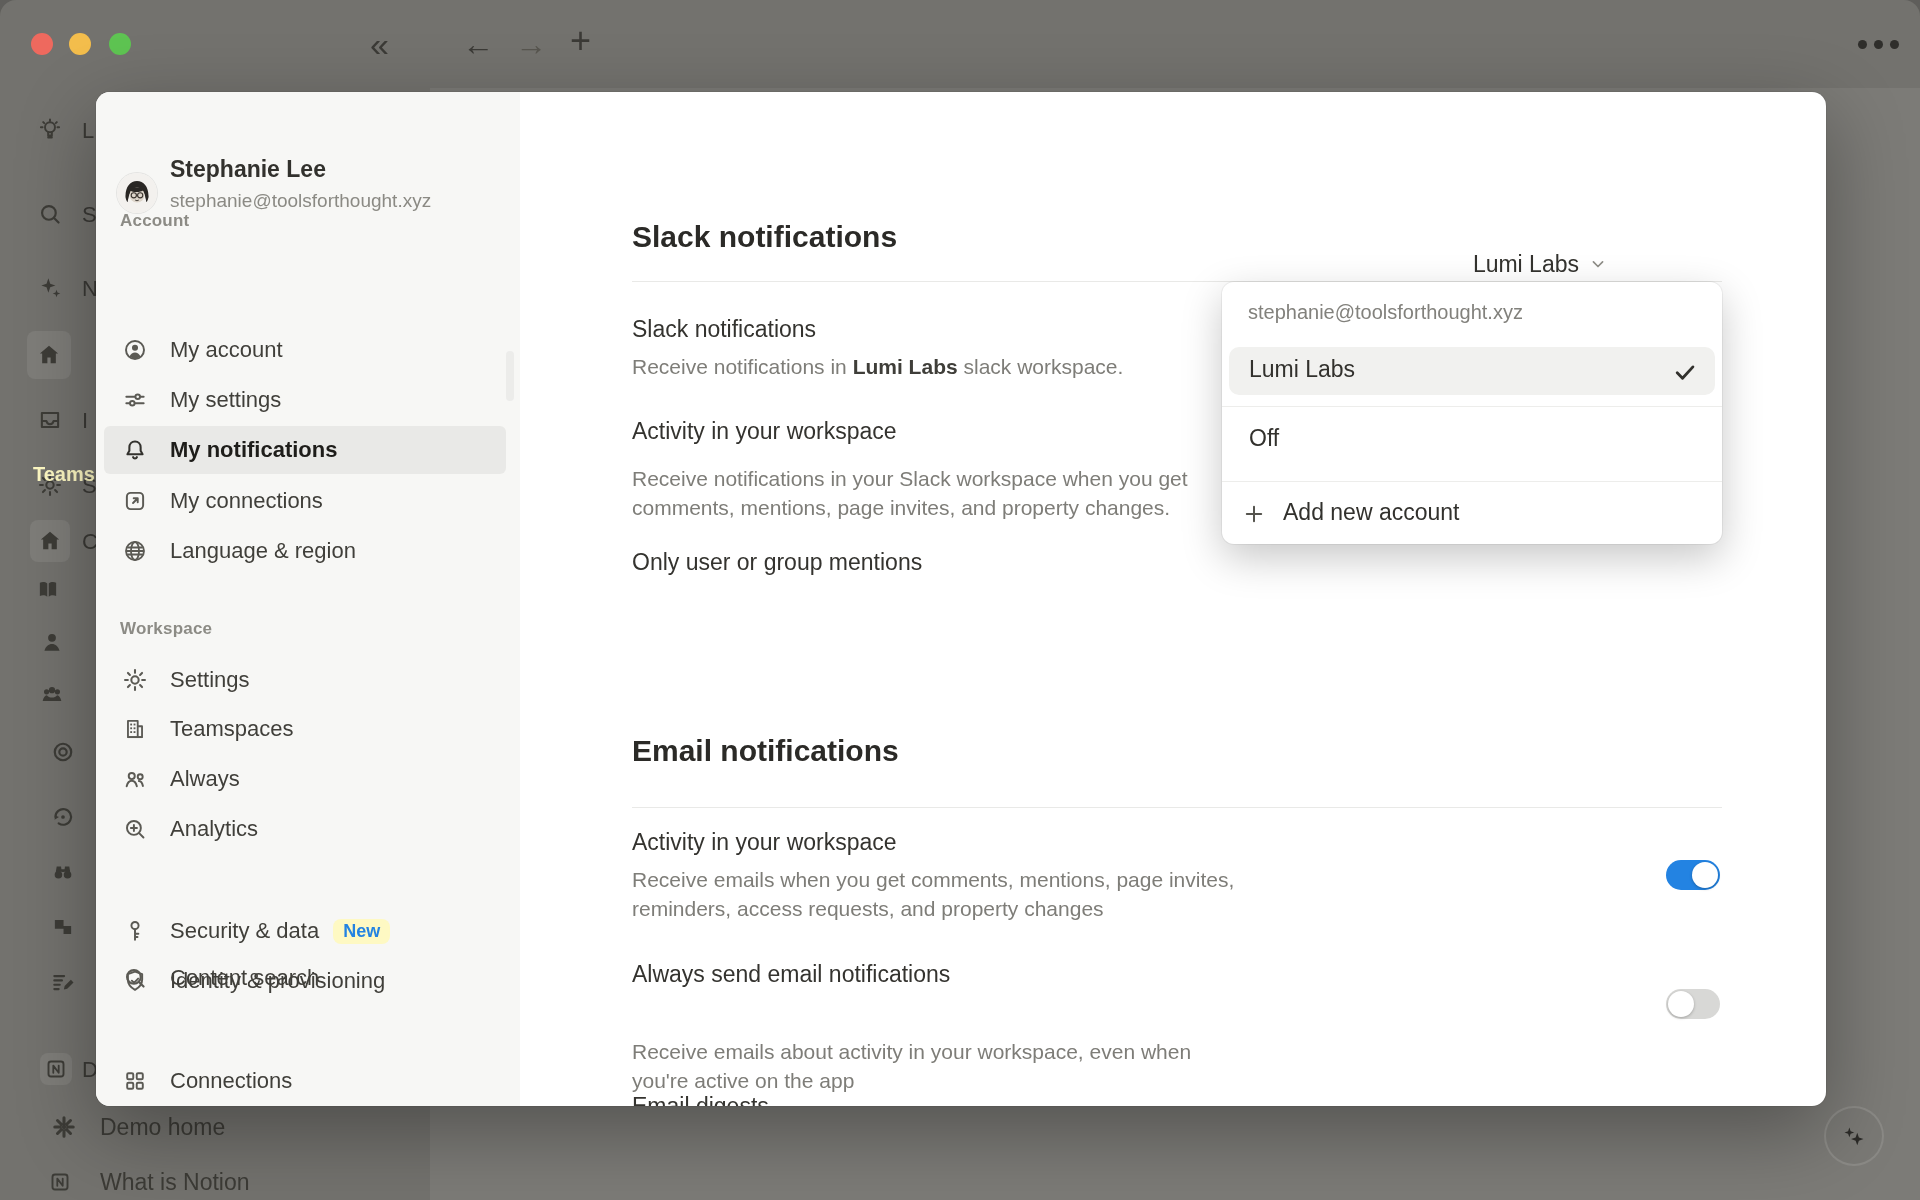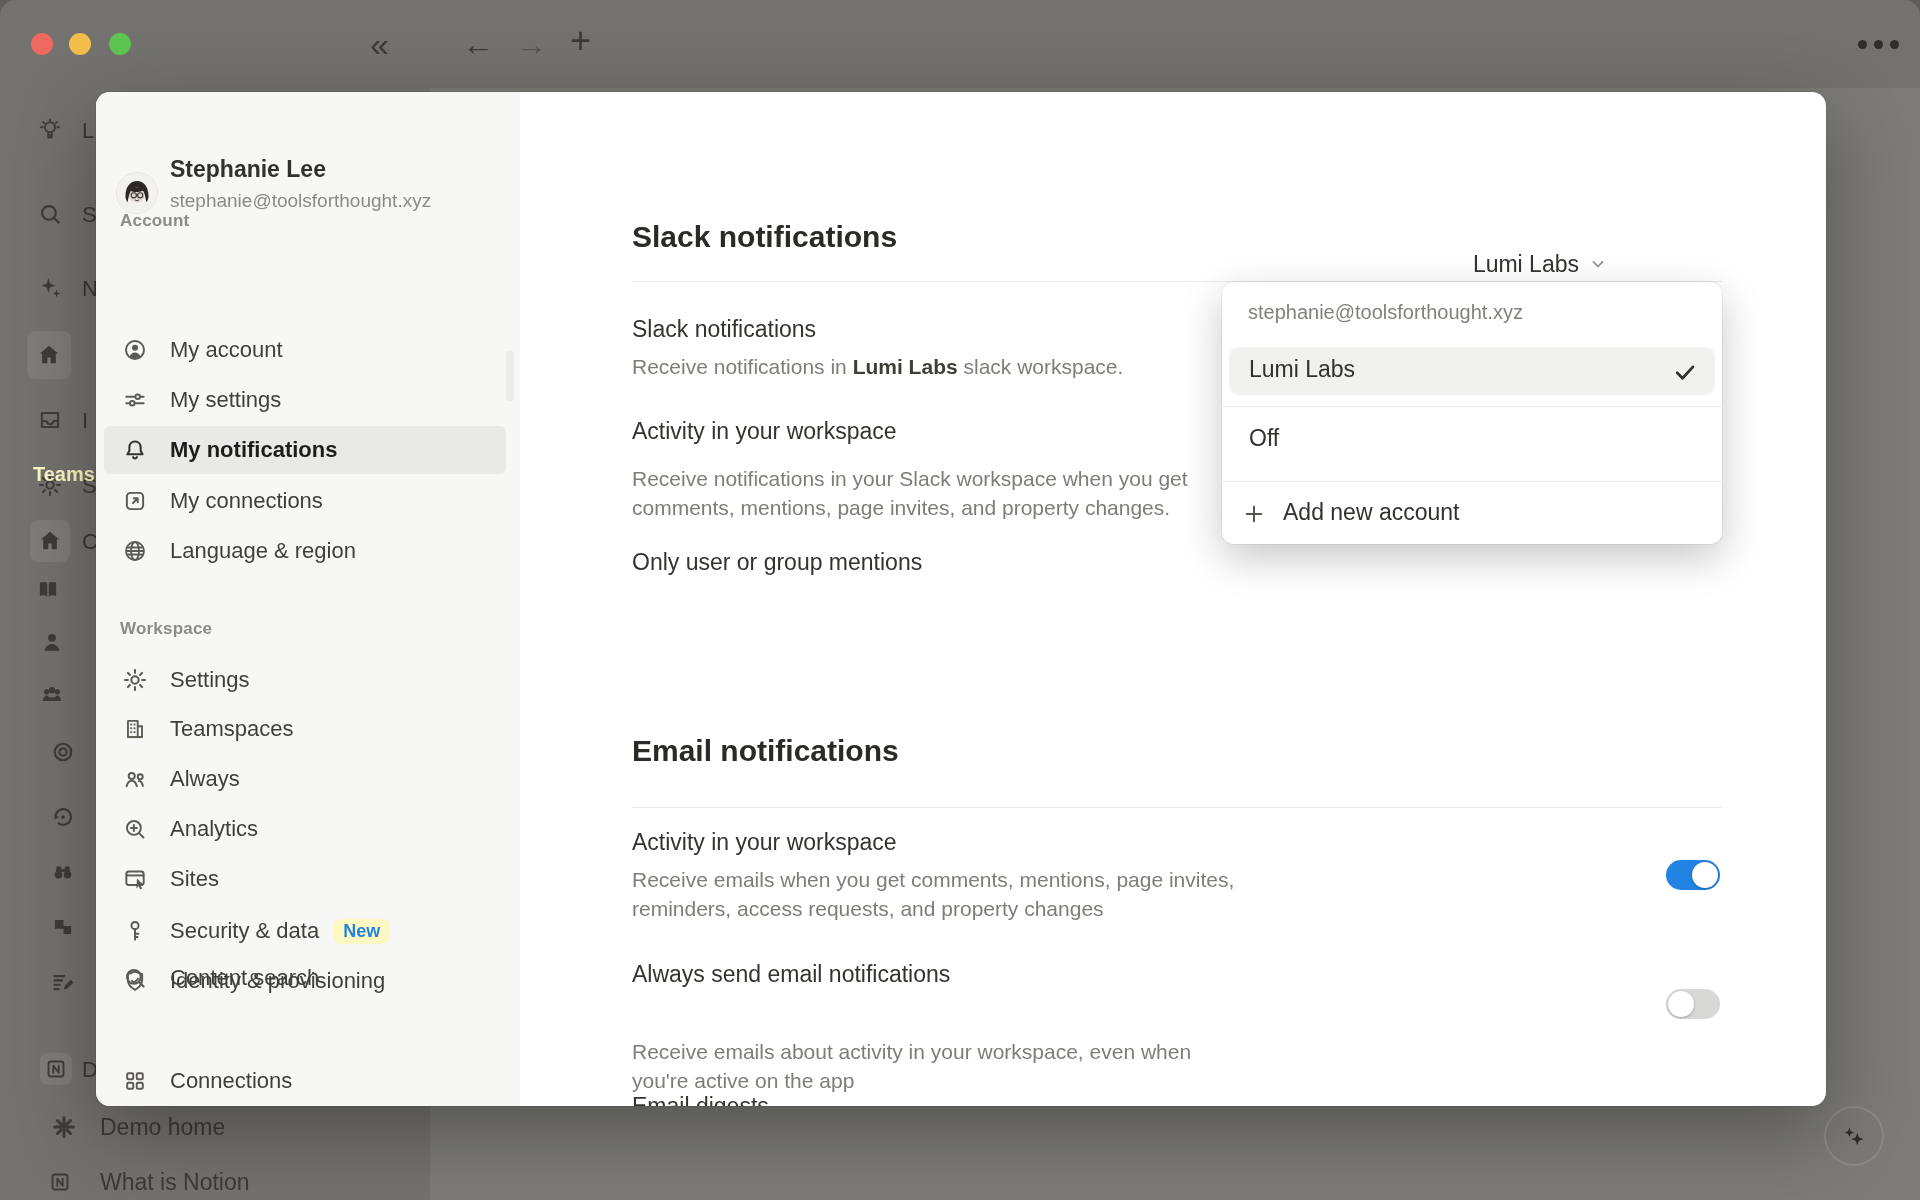--- a/index.html
+++ b/index.html
@@ -478,28 +478,20 @@
         <span class="lbl">Always</span>
       </div>
       <div class="sitem" style="top:713px;">
         <span class="ic">
             <svg>
               <use href="#i-analytics"></use>
             </svg>
           </span>
         <span class="lbl">Analytics</span>
       </div>
-      <div class="sitem" style="top:763px;">
-        <span class="ic">
-            <svg>
-              <use href="#i-sites"></use>
-            </svg>
-          </span>
-        <span class="lbl">Sites</span>
-      </div>
       <div class="sitem" style="top:815px;">
         <span class="ic">
             <svg>
               <use href="#i-key"></use>
             </svg>
           </span>
         <span class="lbl">Security &amp; data</span>
         <span class="badge">New</span>
       </div>
       <div class="sitem" style="top:865px;">

